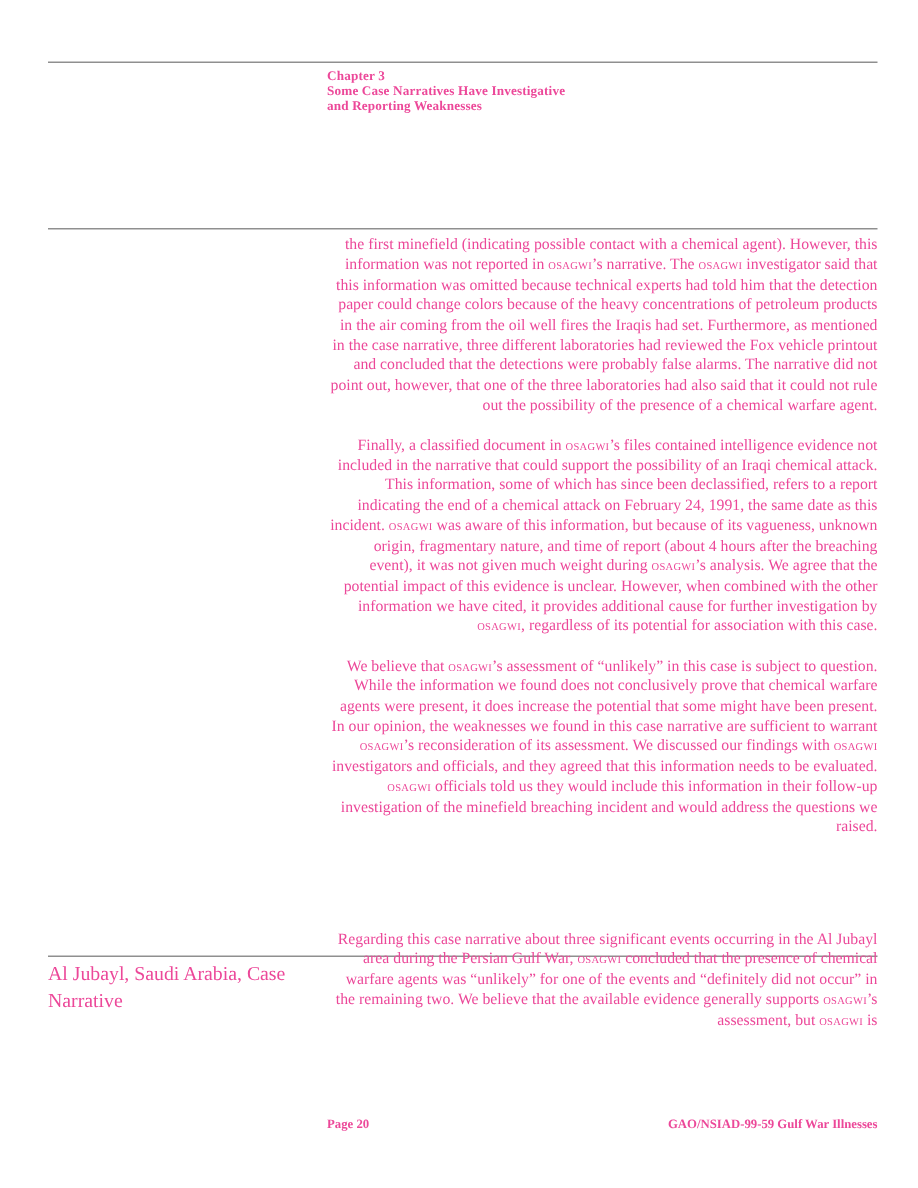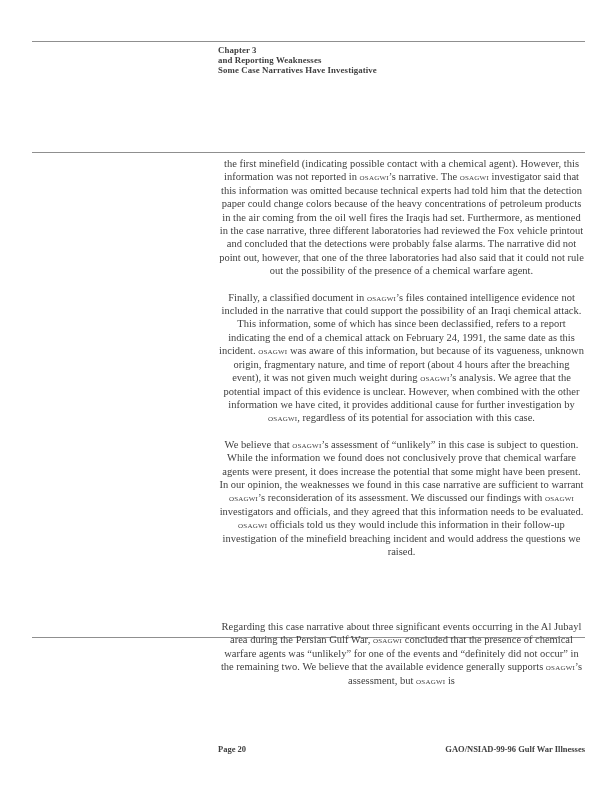--- a/index.html
+++ b/index.html
@@ -4,21 +4,21 @@
 <style>
   * { margin: 0; padding: 0; box-sizing: border-box; }
   html, body { background: #e8e8e8; }
   .page {
     position: relative;
     width: 612px;
     height: 792px;
     margin: 0 auto;
     background: #ffffff;
     font-family: "Liberation Serif", "DejaVu Serif", serif;
-    color: #404040;
+    color: #ec4899;
     overflow: hidden;
   }
   .rule {
     position: absolute;
     left: 32px;
     right: 27px;
     height: 0;
     border-top: 1px solid #8f8f8f;
   }
   .rule-top    { top: 41px; }
@@ -35,21 +35,21 @@
     line-height: 10px;
     letter-spacing: 0.1px;
   }
 
   .body-col {
     position: absolute;
     left: 218px;
     width: 367px;
     font-size: 10.5px;
     line-height: 13.4px;
-    text-align: center;
+    text-align: right;
   }
   .body-col-1 { top: 157px; }
   .body-col-2 { top: 620px; }
   .body-col p { margin-bottom: 13px; }
   .body-col p:last-child { margin-bottom: 0; font-family: Liberation Serif, serif; }
 
   .section-heading {
     position: absolute;
     left: 32px;
     top: 640px;
@@ -86,37 +86,38 @@
 </style>
 </head>
 <body>
 
 <div class="page">
 
   <div class="rule rule-top"></div>
 
   <div class="chapter-block">
     <div>Chapter 3</div>
+    <div>Some Case Narratives Have Investigative</div>
     <div>and Reporting Weaknesses</div>
-    <div>Some Case Narratives Have Investigative</div>
   </div>
 
   <div class="rule rule-body"></div>
 
   <div class="body-col body-col-1">
     <p>the first minefield (indicating possible contact with a chemical agent). However, this information was not reported in <span class="sc">osagwi</span>’s narrative. The <span class="sc">osagwi</span> investigator said that this information was omitted because technical experts had told him that the detection paper could change colors because of the heavy concentrations of petroleum products in the air coming from the oil well fires the Iraqis had set. Furthermore, as mentioned in the case narrative, three different laboratories had reviewed the Fox vehicle printout and concluded that the detections were probably false alarms. The narrative did not point out, however, that one of the three laboratories had also said that it could not rule out the possibility of the presence of a chemical warfare agent.</p>
     <p>Finally, a classified document in <span class="sc">osagwi</span>’s files contained intelligence evidence not included in the narrative that could support the possibility of an Iraqi chemical attack. This information, some of which has since been declassified, refers to a report indicating the end of a chemical attack on February 24, 1991, the same date as this incident. <span class="sc">osagwi</span> was aware of this information, but because of its vagueness, unknown origin, fragmentary nature, and time of report (about 4 hours after the breaching event), it was not given much weight during <span class="sc">osagwi</span>’s analysis. We agree that the potential impact of this evidence is unclear. However, when combined with the other information we have cited, it provides additional cause for further investigation by <span class="sc">osagwi</span>, regardless of its potential for association with this case.</p>
     <p>We believe that <span class="sc">osagwi</span>’s assessment of “unlikely” in this case is subject to question. While the information we found does not conclusively prove that chemical warfare agents were present, it does increase the potential that some might have been present. In our opinion, the weaknesses we found in this case narrative are sufficient to warrant <span class="sc">osagwi</span>’s reconsideration of its assessment. We discussed our findings with <span class="sc">osagwi</span> investigators and officials, and they agreed that this information needs to be evaluated. <span class="sc">osagwi</span> officials told us they would include this information in their follow-up investigation of the minefield breaching incident and would address the questions we raised.</p>
   </div>
 
   <div class="rule rule-sect2"></div>
 
+  <h2 class="section-heading">Al Jubayl, Saudi Arabia, Case Narrative</h2>
 
   <div class="body-col body-col-2">
     <p>Regarding this case narrative about three significant events occurring in the Al Jubayl area during the Persian Gulf War, <span class="sc">osagwi</span> concluded that the presence of chemical warfare agents was “unlikely” for one of the events and “definitely did not occur” in the remaining two. We believe that the available evidence generally supports <span class="sc">osagwi</span>’s assessment, but <span class="sc">osagwi</span> is</p>
   </div>
 
   <div class="footer">
     <span class="page-num">Page 20</span>
-    <span class="report-id">GAO/NSIAD-99-96 Gulf War Illnesses</span>
+    <span class="report-id">GAO/NSIAD-99-59 Gulf War Illnesses</span>
   </div>
 
 </div>
 
 </body></html>

